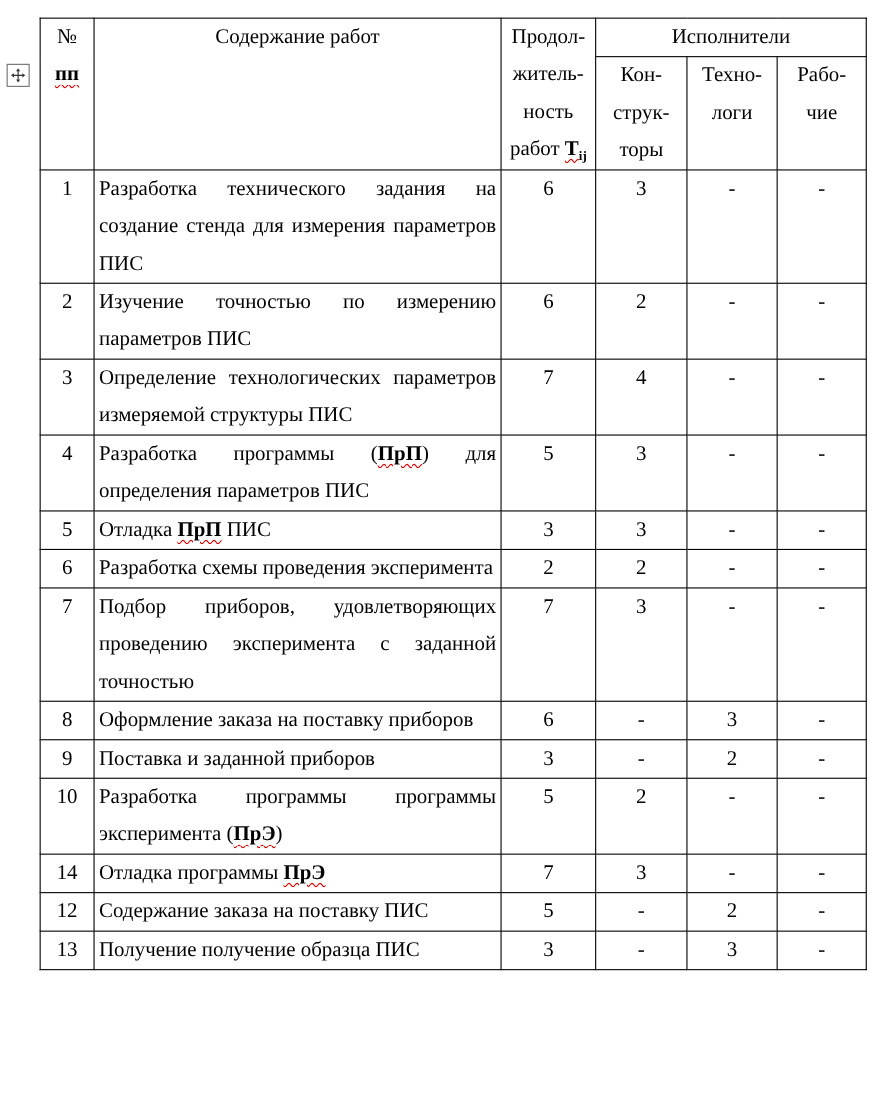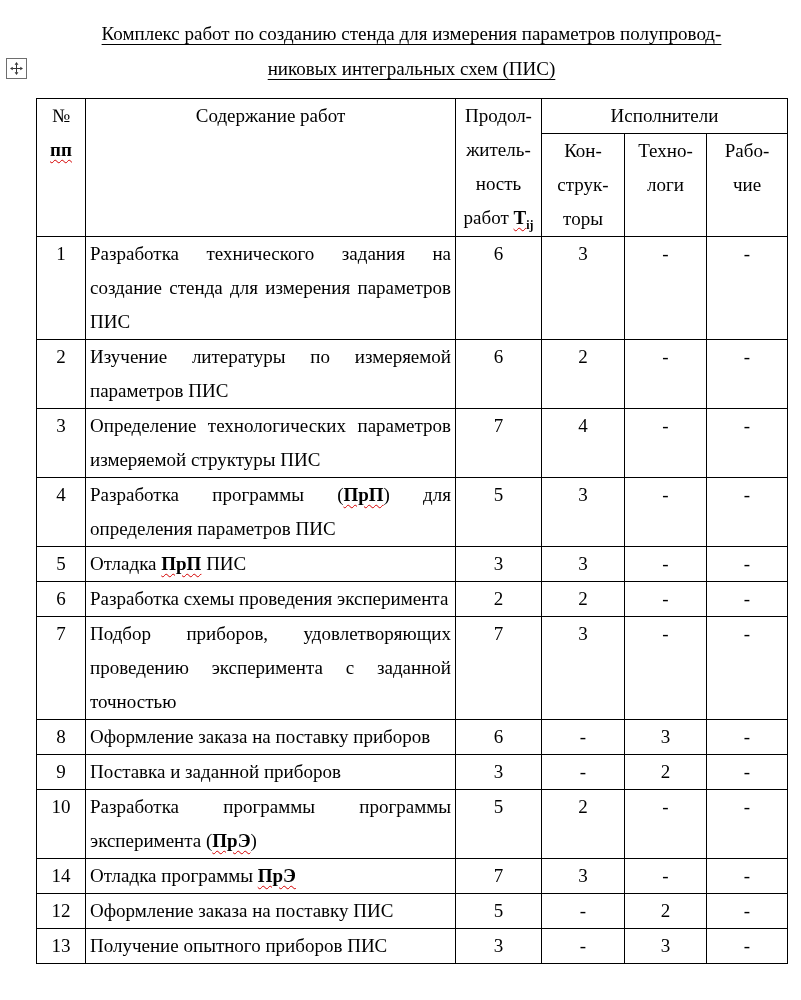--- a/index.html
+++ b/index.html
@@ -70,24 +70,20 @@
       <path d="M8 0 L10.3 3.4 L5.7 3.4 Z" stroke="none"></path>
       <path d="M8 16 L10.3 12.6 L5.7 12.6 Z" stroke="none"></path>
       <path d="M0 8 L3.4 5.7 L3.4 10.3 Z" stroke="none"></path>
       <path d="M16 8 L12.6 5.7 L12.6 10.3 Z" stroke="none"></path>
     </g>
   </svg>
 </div>
 
 <div class="page">
 
-  <div class="doc-title">
-    <div><span class="tline">Комплекс работ по созданию стенда для измерения параметров полупровод-</span></div>
-    <div><span class="tline">никовых интегральных схем (ПИС)</span></div>
-  </div>
 
   <table class="works">
     <colgroup>
       <col style="width:49px">
       <col style="width:370px">
       <col style="width:86px">
       <col style="width:83px">
       <col style="width:82px">
       <col style="width:81px">
     </colgroup>
@@ -115,21 +111,21 @@
       <tr>
         <td class="c-num">1</td>
         <td class="c-content"><span>Разработка технического задания на создание стенда для измерения параметров ПИС</span></td>
         <td class="c-val">6</td>
         <td class="c-val">3</td>
         <td class="c-val">-</td>
         <td class="c-val">-</td>
       </tr>
       <tr>
         <td class="c-num">2</td>
-        <td class="c-content"><span>Изучение литературы по измеряемой параметров ПИС</span></td>
+        <td class="c-content"><span>Изучение точностью по измерению параметров ПИС</span></td>
         <td class="c-val">6</td>
         <td class="c-val">2</td>
         <td class="c-val">-</td>
         <td class="c-val">-</td>
       </tr>
       <tr>
         <td class="c-num">3</td>
         <td class="c-content"><span>Определение технологических параметров измеряемой структуры ПИС</span></td>
         <td class="c-val">7</td>
         <td class="c-val">4</td>
@@ -195,29 +191,29 @@
       <tr>
         <td class="c-num">14</td>
         <td class="c-content"><span>Отладка программы </span><span class="spell">ПрЭ</span></td>
         <td class="c-val">7</td>
         <td class="c-val">3</td>
         <td class="c-val">-</td>
         <td class="c-val">-</td>
       </tr>
       <tr>
         <td class="c-num">12</td>
-        <td class="c-content"><span>Оформление заказа на поставку ПИС</span></td>
+        <td class="c-content"><span>Содержание заказа на поставку ПИС</span></td>
         <td class="c-val">5</td>
         <td class="c-val">-</td>
         <td class="c-val">2</td>
         <td class="c-val">-</td>
       </tr>
       <tr>
         <td class="c-num">13</td>
-        <td class="c-content"><span>Получение опытного приборов ПИС</span></td>
+        <td class="c-content"><span>Получение получение образца ПИС</span></td>
         <td class="c-val">3</td>
         <td class="c-val">-</td>
         <td class="c-val">3</td>
         <td class="c-val">-</td>
       </tr>
     </tbody>
   </table>
 
 </div>
 

